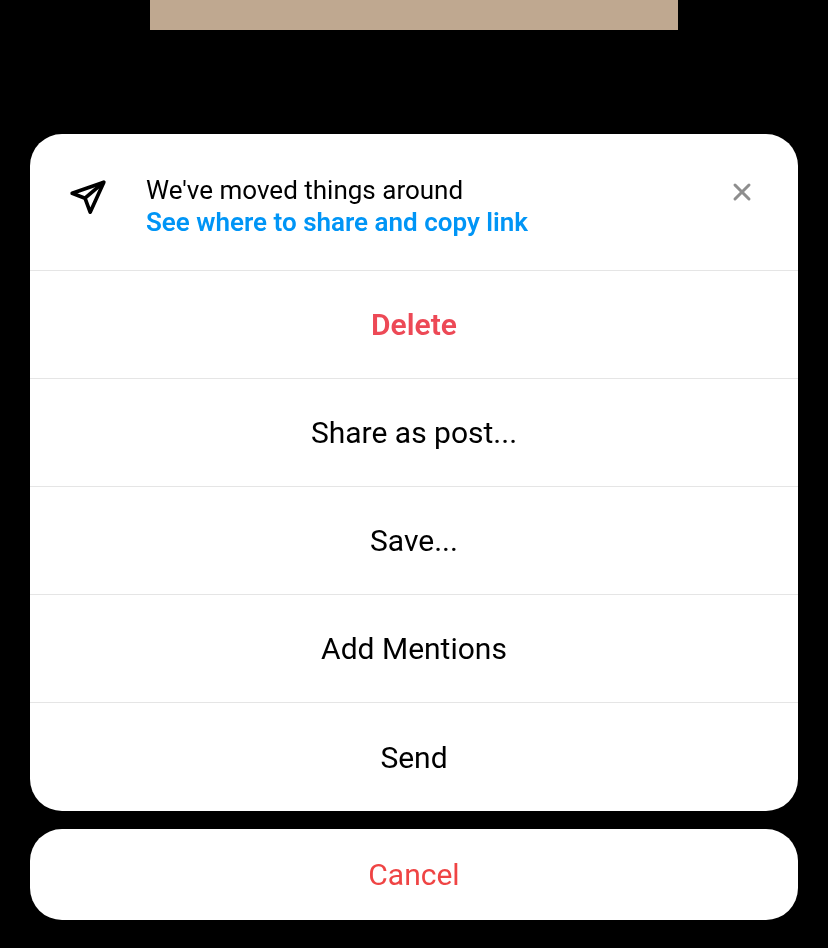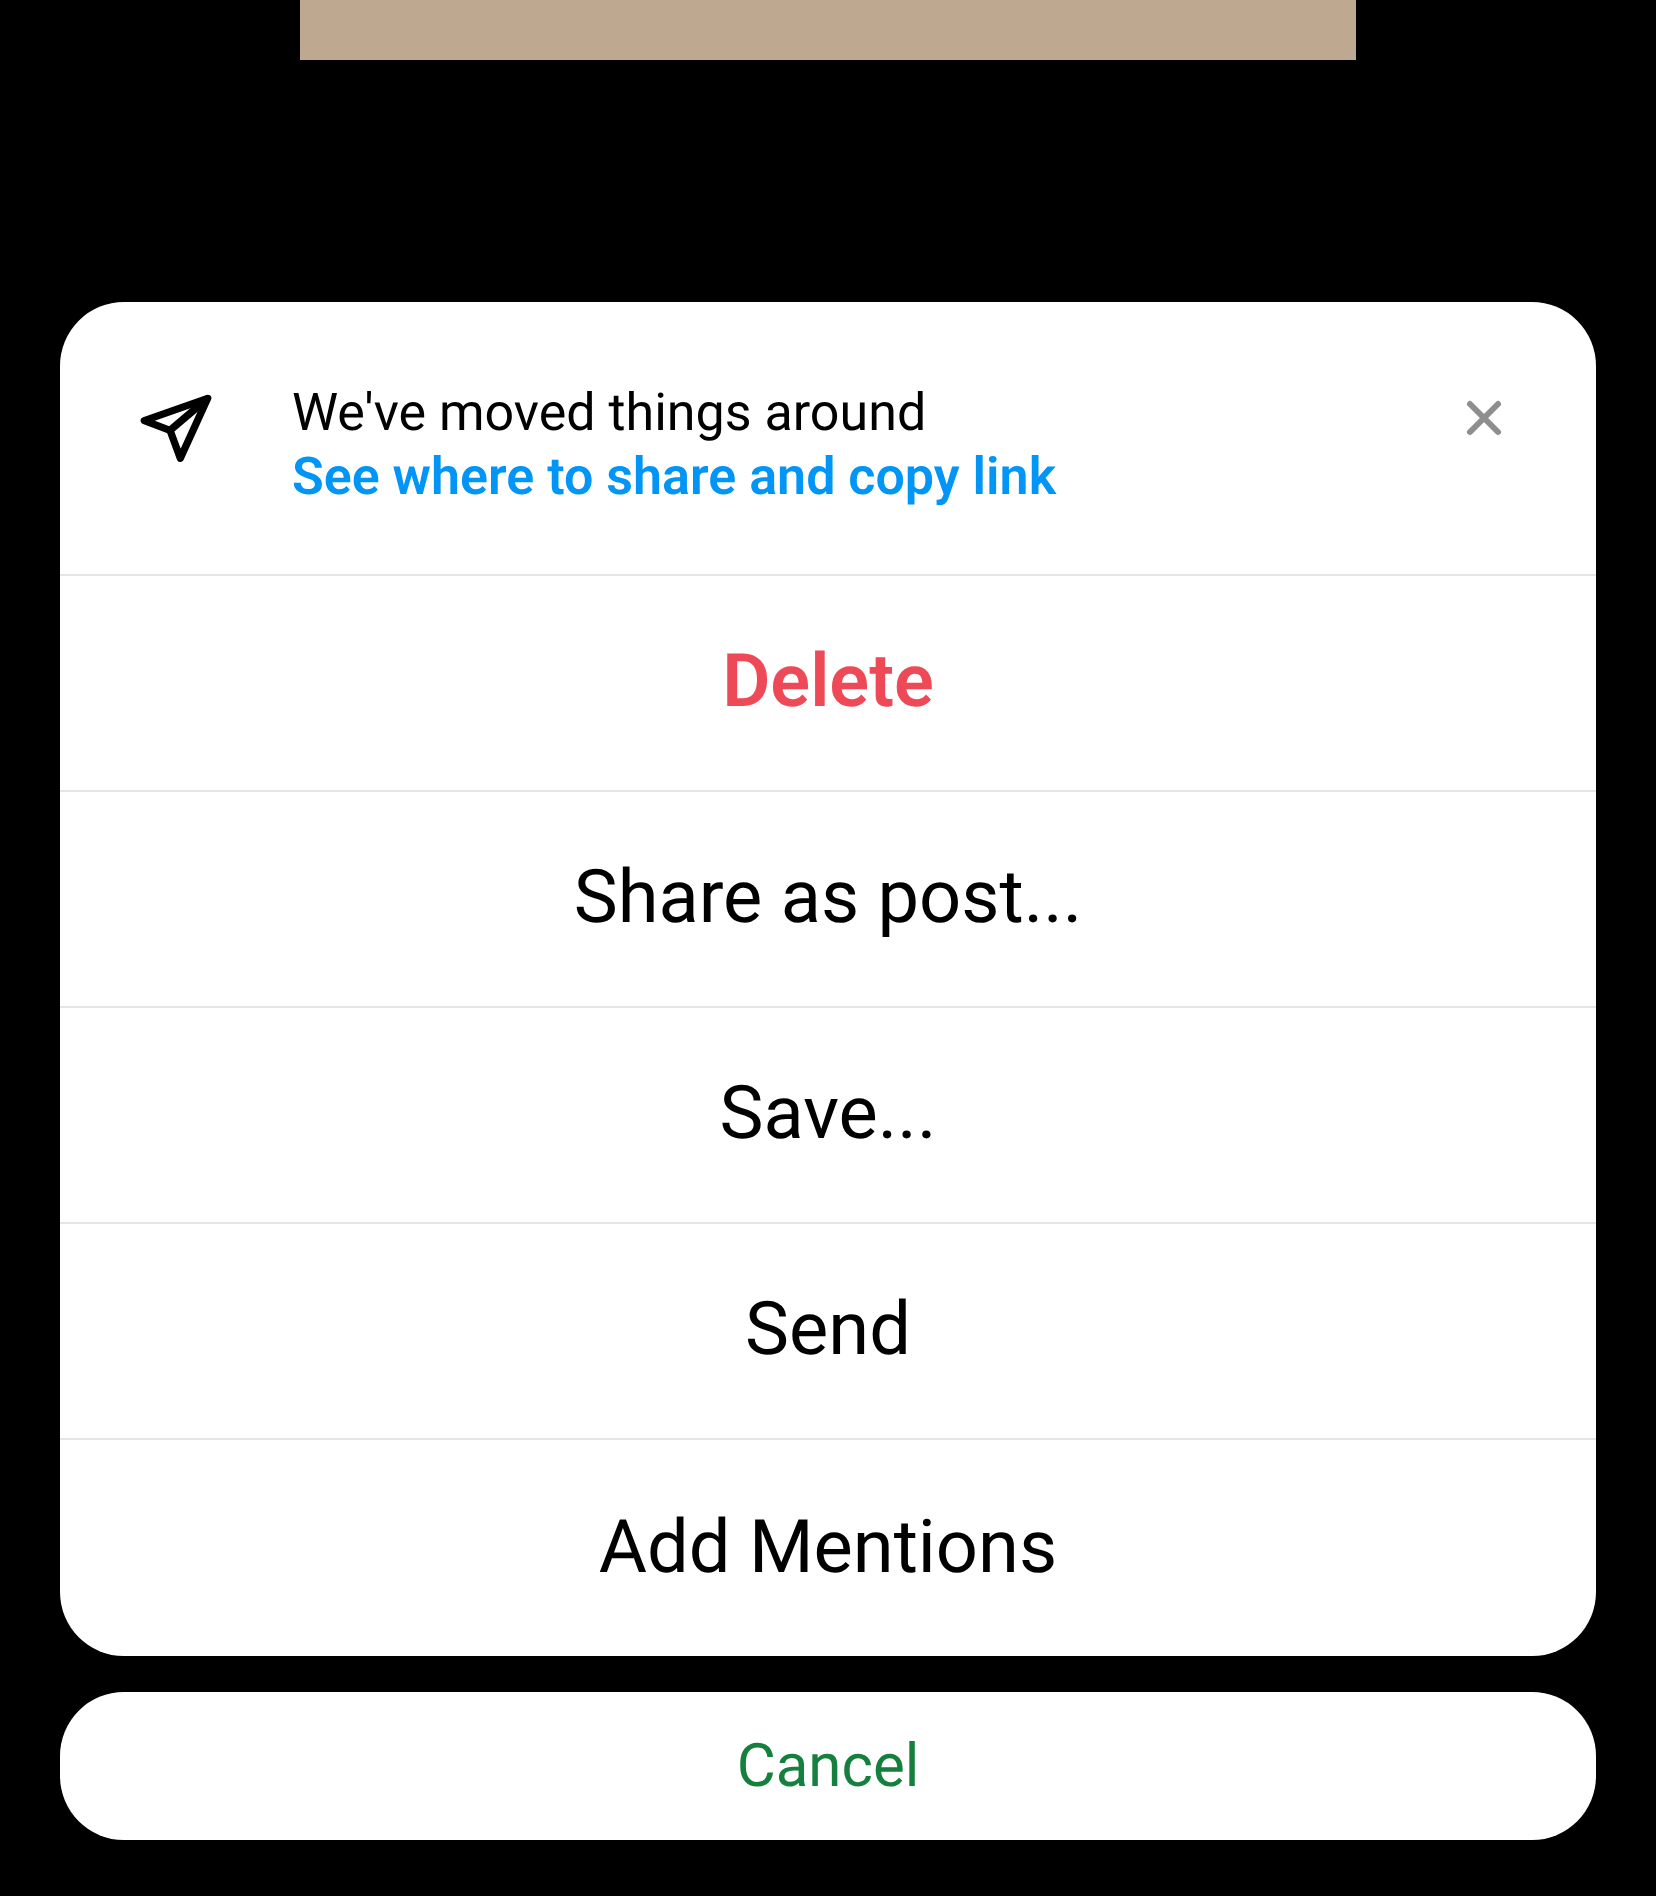--- a/index.html
+++ b/index.html
@@ -88,42 +88,42 @@
     }
     .close-btn svg {
       width: 24px;
       height: 24px;
     }
     .option {
       height: 108px;
       display: flex;
       align-items: center;
       justify-content: center;
-      font-size: 37px;
+      font-size: 30px;
       color: #000;
       border-bottom: 1px solid #e5e5e5;
       cursor: pointer;
       font-weight: 400;
     }
     .option:last-child {
       border-bottom: none;
     }
     .option.destructive {
       color: #ed4956;
       font-weight: 600;
     }
     .cancel-sheet {
       background: #fff;
       border-radius: 32px;
-      height: 74px;
+      height: 91px;
       display: flex;
       align-items: center;
       justify-content: center;
       font-size: 30px;
-      color: #15803d;
+      color: #ef4444;
       cursor: pointer;
       font-weight: 400;
     }
   </style>
 </head>
 <body>
 
 <div class="bg-content"></div>
 
 <div class="sheet-container">
@@ -151,24 +151,24 @@
     <div class="option destructive">
       <span>Delete</span>
     </div>
     <div class="option">
       <span>Share as post...</span>
     </div>
     <div class="option">
       <span>Save...</span>
     </div>
     <div class="option">
-      <span>Send</span>
+      <span>Add Mentions</span>
     </div>
     <div class="option">
-      <span>Add Mentions</span>
+      <span>Send</span>
     </div>
 
   </div>
 
   <div class="cancel-sheet">
     <span>Cancel</span>
   </div>
 </div>
 
 </body></html>

